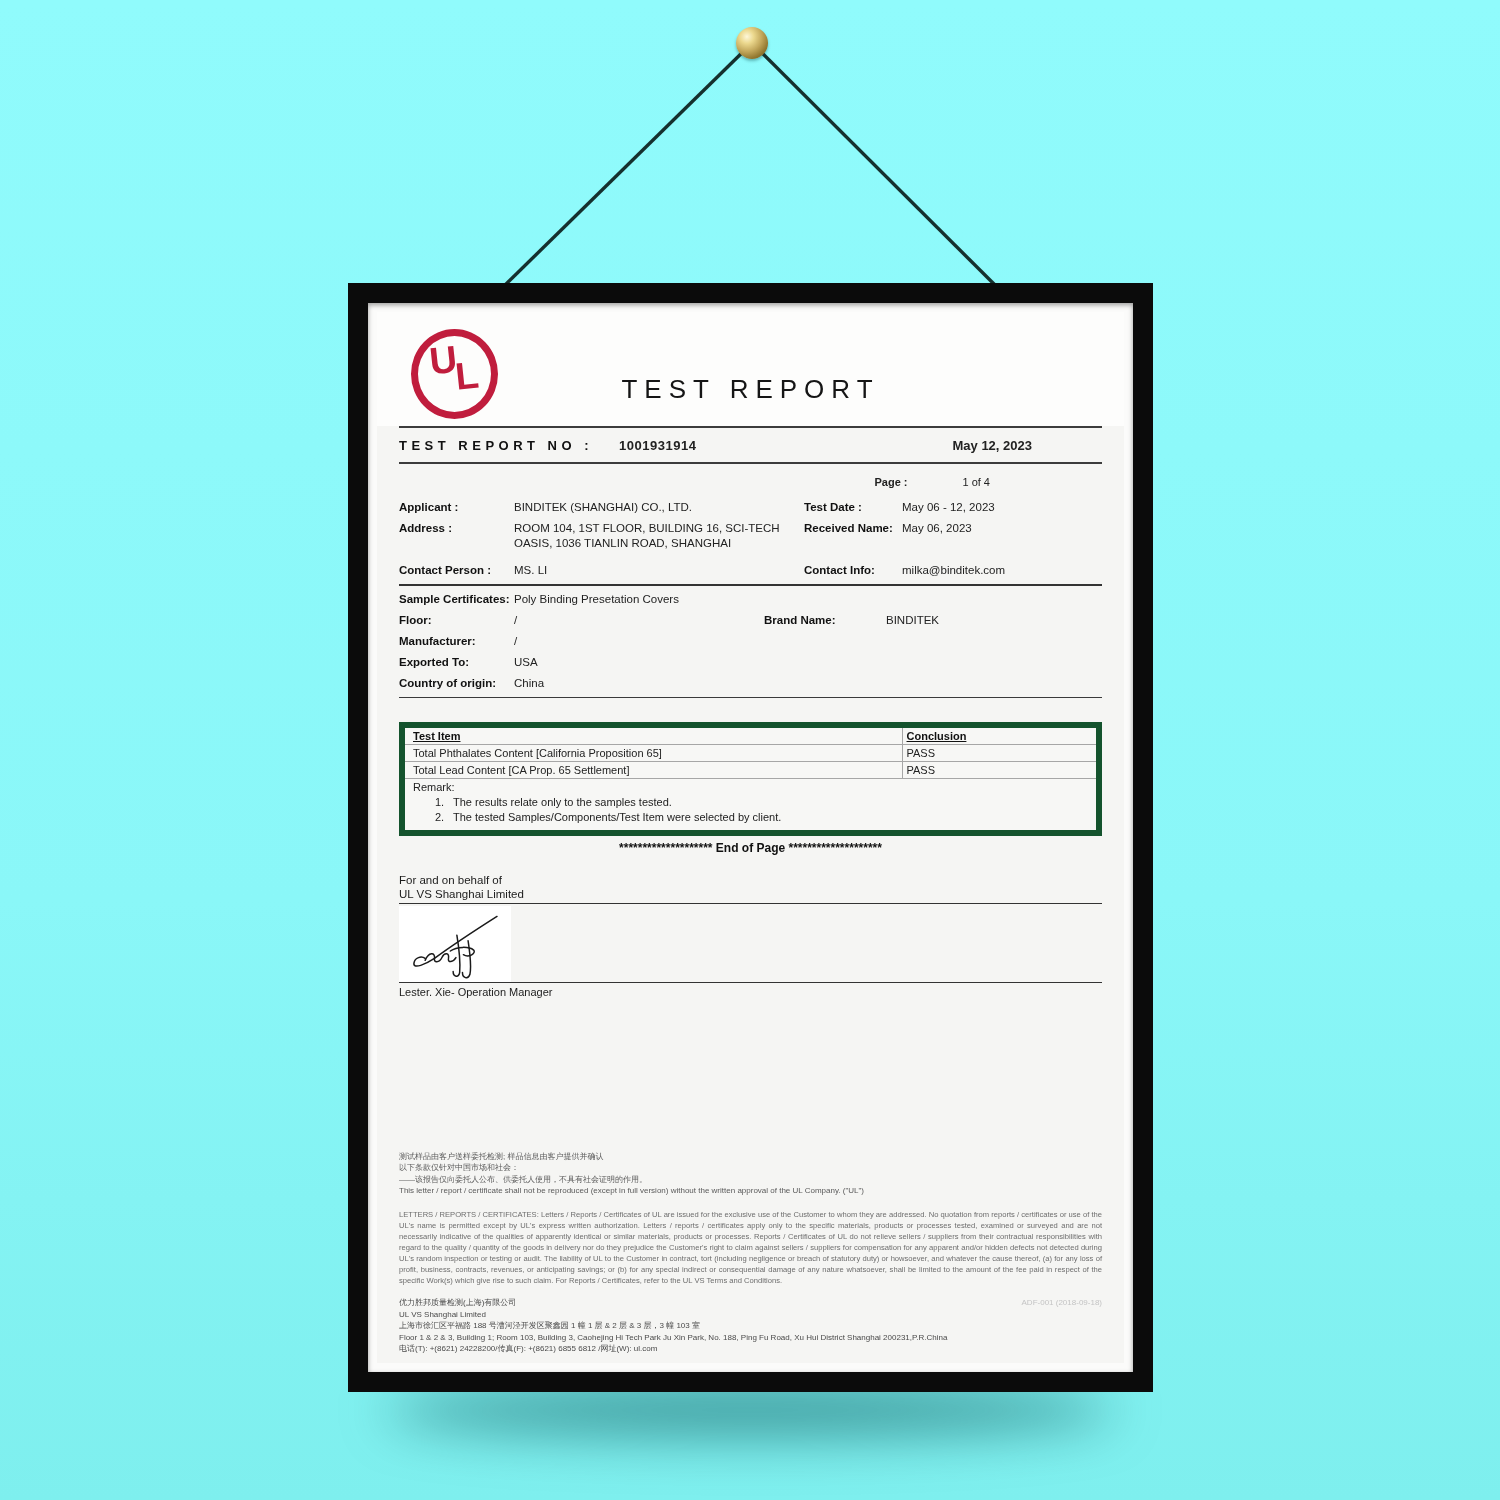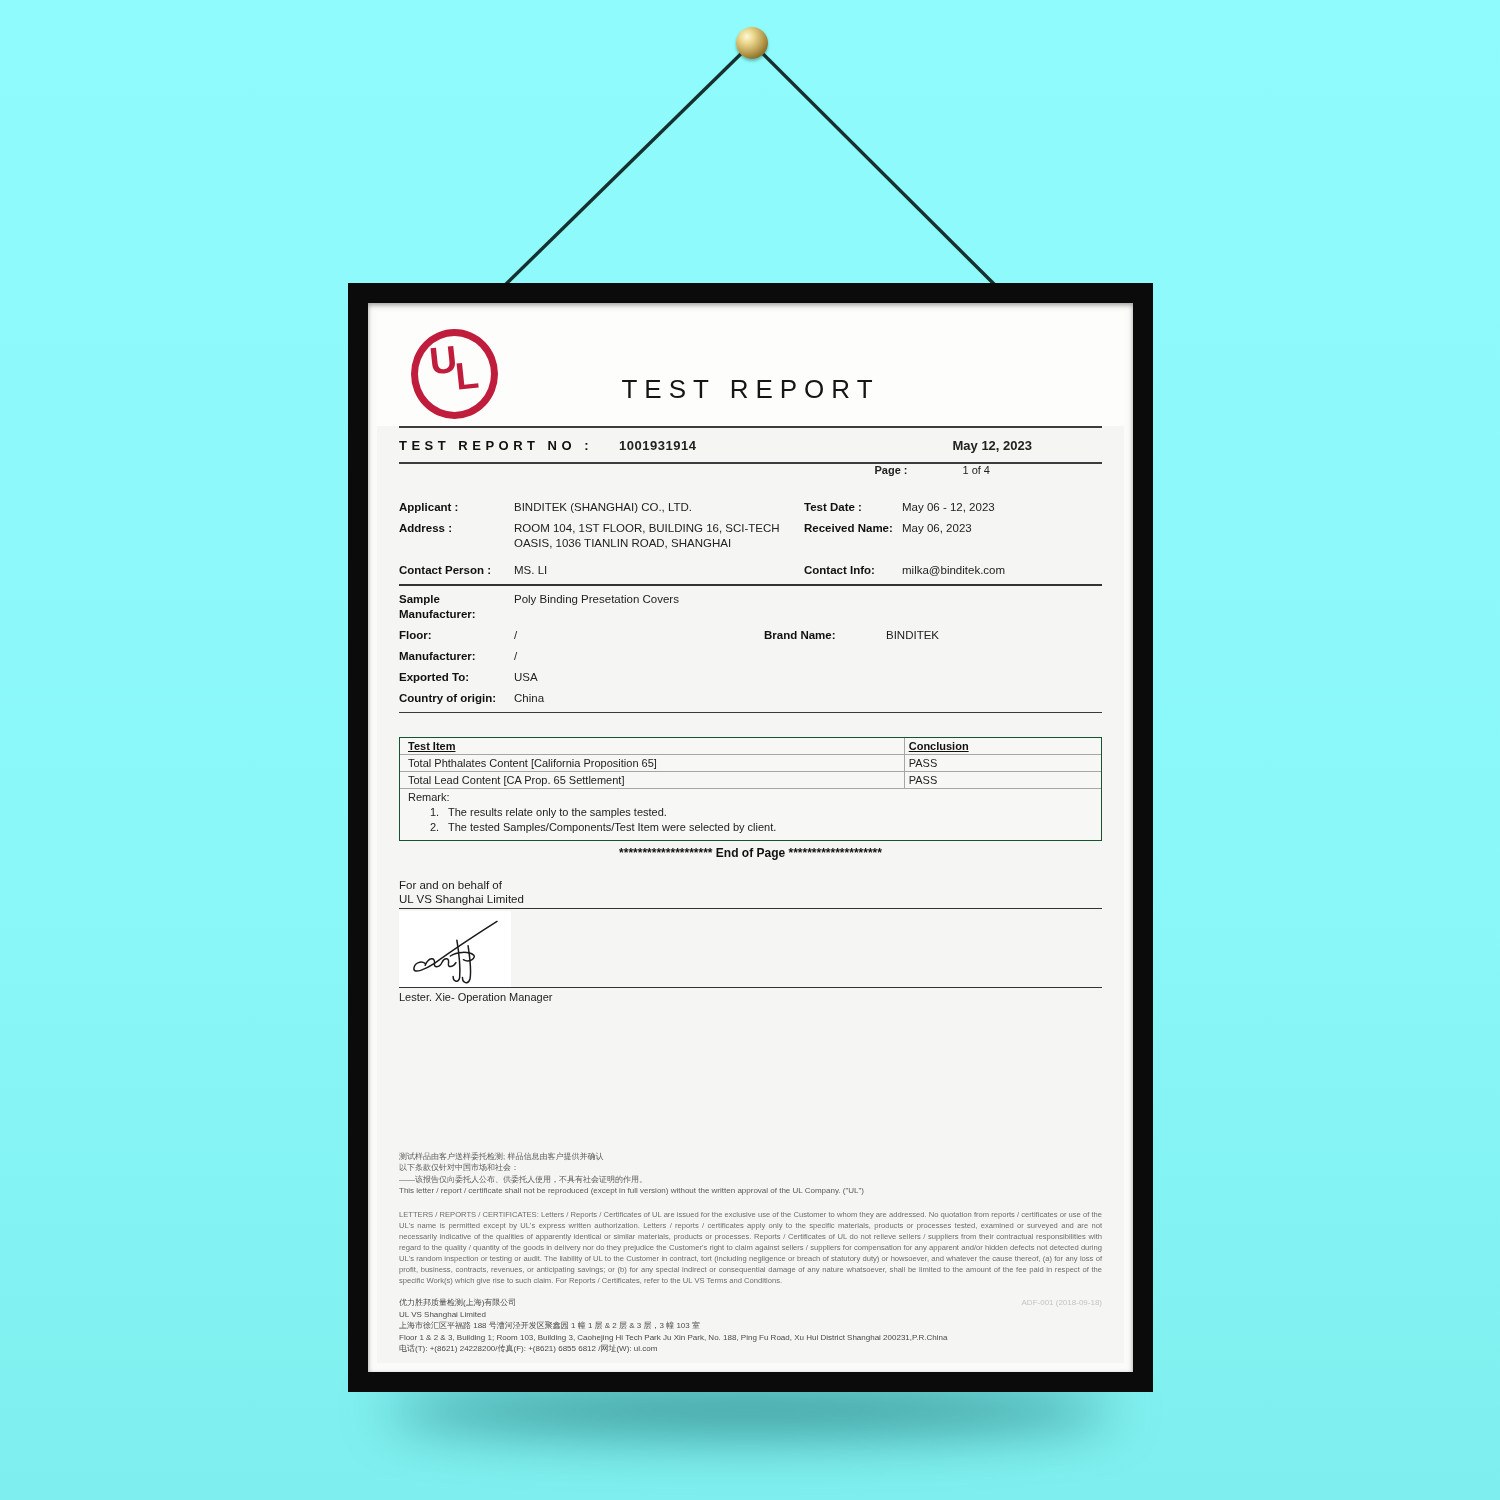--- a/index.html
+++ b/index.html
@@ -44,35 +44,35 @@
     font-size:26px; font-weight:normal; letter-spacing:7px; color:#151515;
   }
   
   .report-row {
     margin:0 22px; border-top:2px solid #3c3c3c; border-bottom:2px solid #3c3c3c;
     height:34px; display:flex; align-items:center;
   }
   .report-label { font-weight:bold; font-size:13px; letter-spacing:4.5px; color:#111; }
   .report-no   { font-weight:bold; font-size:13px; margin-left:26px; letter-spacing:0.5px; }
   .report-date { font-weight:bold; font-size:13px; margin-left:auto; margin-right:70px; }
-  .page-row { margin:0 22px; height:24px; display:flex; align-items:flex-start; justify-content:flex-end; font-size:11px; }
+  .page-row { margin:0 22px; height:24px; display:flex; align-items:flex-end; justify-content:flex-end; font-size:11px; }
   .page-label { font-weight:bold; }
   .page-value { margin-left:55px; margin-right:112px; }
   
   .fields { margin:12px 22px 0; font-size:11.5px; }
   .frow { display:grid; grid-template-columns:115px 290px 98px 1fr; line-height:15px; margin-bottom:6px; }
   .frow.brand-row { grid-template-columns:115px 250px 122px 1fr; }
   .frow .lab { font-weight:bold; color:#111; }
   .frow .val { color:#222; padding-right:12px; }
   .frow .span-rest { grid-column:2 / 5; }
   .divider-thick { border-top:2px solid #333; margin:6px 22px 0; }
   .divider-thin  { border-top:1.5px solid #3a3a3a; margin:3px 22px 0; }
   .gap6 { height:6px; }
   
-  .ttable { margin:24px 22px 0; border:1px solid #14532d; font-size:11px; background:#f7f7f5; }
+  .ttable { margin:24px 22px 0; border:6px solid #14532d; font-size:11px; background:#f7f7f5; }
   .trow { display:flex; border-bottom:1px solid #a6a6a6; }
   .cell-item { width:72%; box-sizing:border-box; border-right:1px solid #a6a6a6; padding:2px 8px; }
   .cell-conc { flex:1; text-align:left; padding:2px 4px; }
   .thead .cell-item span, .thead .cell-conc span { font-weight:bold; text-decoration:underline; color:#111; }
   .remark-block { padding:2px 8px 7px; }
   .remark-line { display:flex; margin-top:3px; }
   .remark-num { margin-left:22px; width:18px; }
   .remark-text { flex:1; }
   .end-of-page { text-align:center; font-weight:bold; font-size:12px; margin-top:5px; color:#111; }
   
@@ -140,21 +140,21 @@
         <div class="frow">
           <span class="lab">Contact Person :</span>
           <span class="val">MS. LI</span>
           <span class="lab">Contact Info:</span>
           <span class="val">milka@binditek.com</span>
         </div>
       </div>
       <div class="divider-thick"></div>
       <div class="fields" style="margin-top:6px;">
         <div class="frow">
-          <span class="lab">Sample Manufacturer:</span>
+          <span class="lab">Sample Certificates:</span>
           <span class="val span-rest">Poly Binding Presetation Covers</span>
         </div>
         <div class="frow brand-row">
           <span class="lab">Floor:</span>
           <span class="val">/</span>
           <span class="lab">Brand Name:</span>
           <span class="val">BINDITEK</span>
         </div>
         <div class="frow">
           <span class="lab">Manufacturer:</span>

